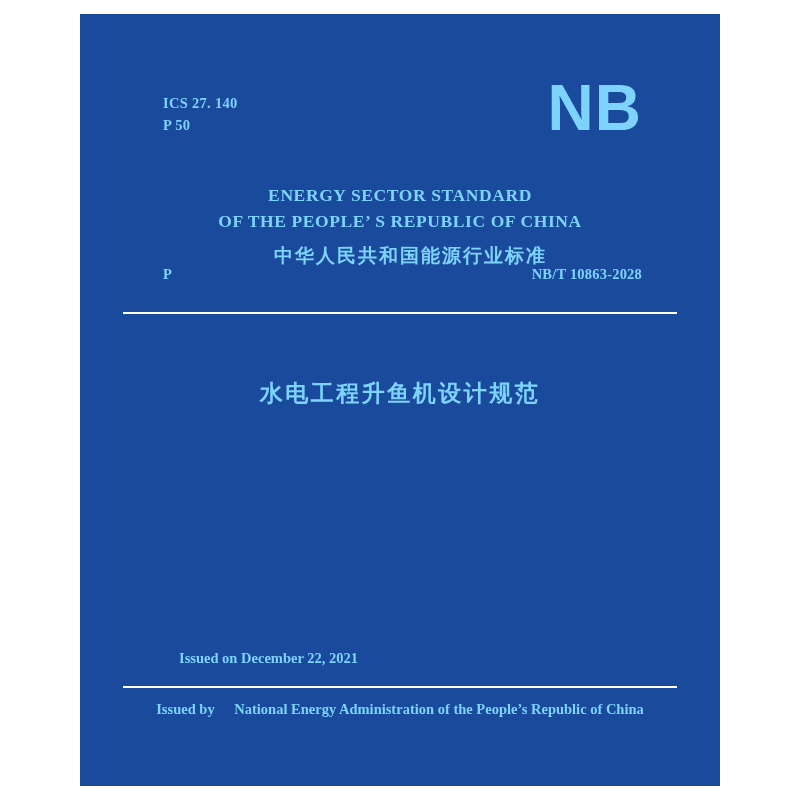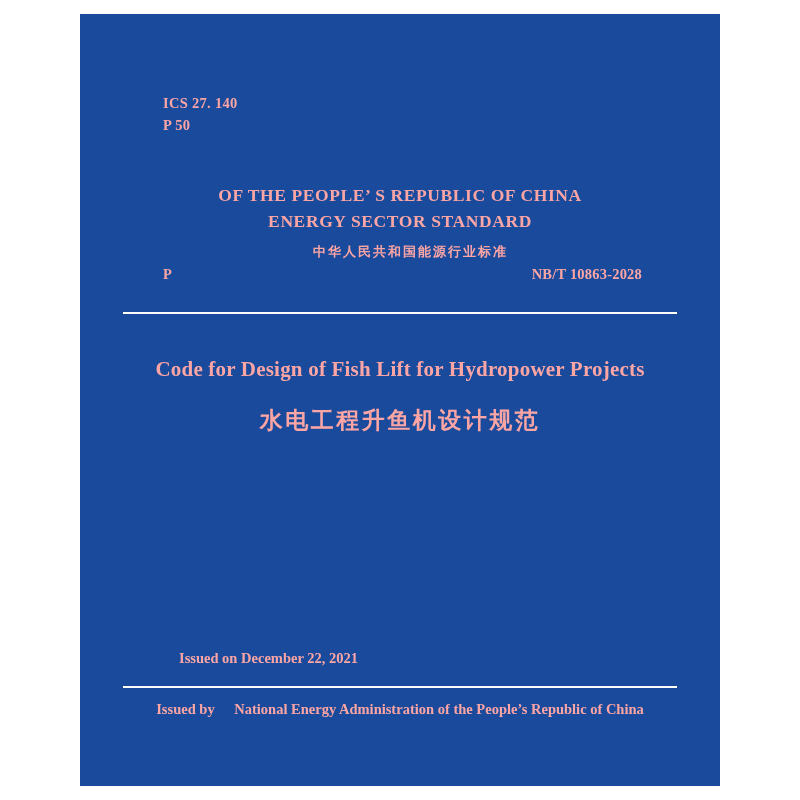--- a/index.html
+++ b/index.html
@@ -21,21 +21,21 @@
     height: 800px;
     background: #ffffff;
   }
   .cover {
     position: absolute;
     left: 80px;
     top: 14px;
     width: 640px;
     height: 772px;
     background: #1a4a9c;
-    color: #fca5a5;
+    color: #7dd3fc;
     box-sizing: border-box;
   }
   
   .top-row {
     position: absolute;
     left: 0;
     top: 62px;
     width: 100%;
     height: 90px;
   }
@@ -70,21 +70,21 @@
   .std-line-en {
     font-family: "Liberation Serif", serif;
     font-weight: bold;
     font-size: 17.5px;
     letter-spacing: 0.6px;
     line-height: 1.5;
   }
   .std-line-cn {
     font-family: "DejaVu Sans", sans-serif;
     font-weight: bold;
-    font-size: 13px;
+    font-size: 19px;
     letter-spacing: 2px;
     margin-top: 8px;
     padding-left: 21px;
   }
   
   .desig-row {
     position: absolute;
     left: 0;
     top: 252px;
     width: 100%;
@@ -182,37 +182,37 @@
 <body>
 
 <div class="page">
   <div class="cover">
 
     <div class="top-row">
       <div class="ics-block">
         <div>ICS 27. 140</div>
         <div>P 50</div>
       </div>
+      <div class="nb-logo">NB</div>
     </div>
 
     <div class="std-block">
+      <div class="std-line-en">ENERGY SECTOR STANDARD</div>
       <div class="std-line-en">OF THE PEOPLE’ S REPUBLIC OF CHINA</div>
-      <div class="std-line-en">ENERGY SECTOR STANDARD</div>
       <div class="std-line-cn">中华人民共和国能源行业标准</div>
     </div>
 
     <div class="desig-row">
       <div class="desig-left">P</div>
       <div class="desig-right">NB/T 10863-2028</div>
     </div>
 
     <div class="rule rule-top"></div>
 
     <div class="title-block">
-      <div class="title-en">Code for Design of Fish Lift for Hydropower Projects</div>
       <div class="title-cn">水电工程升鱼机设计规范</div>
     </div>
 
     <div class="dates-row">
       <div class="date-issued">Issued on December 22, 2021</div>
     </div>
 
     <div class="rule rule-bottom"></div>
 
     <div class="issuer-row">

